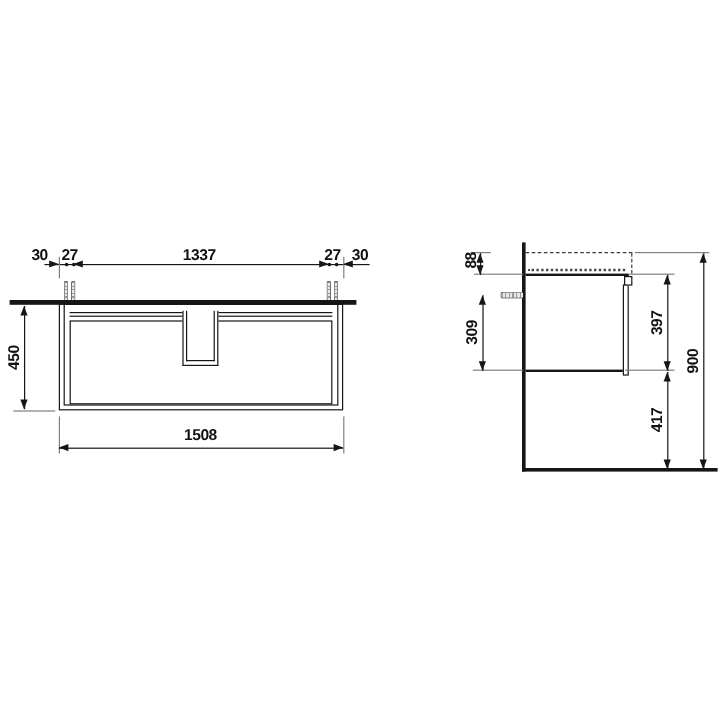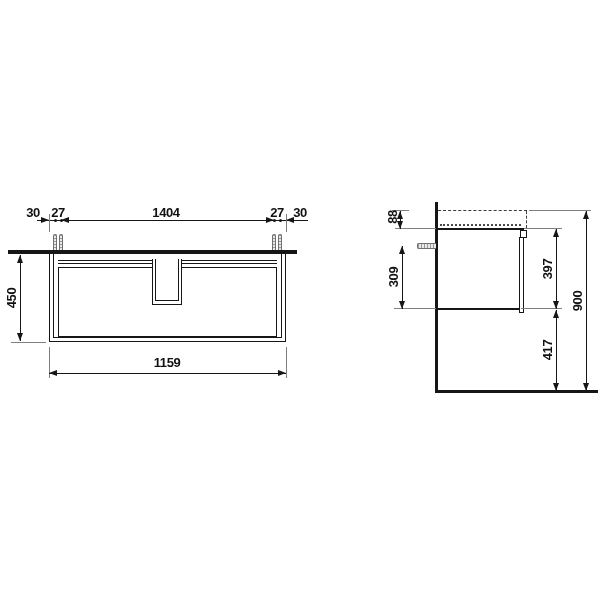--- a/index.html
+++ b/index.html
@@ -56,21 +56,21 @@
     <div class="dot" style="left:53.5px;top:218.5px;"></div>
     <div class="dot" style="left:59.5px;top:218.5px;"></div>
     <div class="ar l" style="left:61px;top:217px;"></div>
     <div class="ar r" style="left:266px;top:217px;"></div>
     <div class="dot" style="left:272.5px;top:218.5px;"></div>
     <div class="dot" style="left:278.5px;top:218.5px;"></div>
     <div class="ar l" style="left:286px;top:217px;"></div>
 
     <div class="lbl" style="left:33px;top:212px;">30</div>
     <div class="lbl" style="left:58px;top:212px;">27</div>
-    <div class="lbl" style="left:166px;top:212px;">1404</div>
+    <div class="lbl" style="left:166px;top:212px;">1337</div>
     <div class="lbl" style="left:277px;top:212px;">27</div>
     <div class="lbl" style="left:300px;top:212px;">30</div>
 
     <div class="boltv" style="left:53px;top:234px;height:16px;"></div>
     <div class="boltv" style="left:59px;top:234px;height:16px;"></div>
     <div class="boltv" style="left:272px;top:234px;height:16px;"></div>
     <div class="boltv" style="left:278px;top:234px;height:16px;"></div>
 
     <div class="bar" style="left:8px;top:250px;width:289px;height:3.5px;"></div>
     <div class="box thick" style="left:49px;top:253px;width:237px;height:89px;"></div>
@@ -85,21 +85,21 @@
     <div class="ar u" style="left:17px;top:255px;"></div>
     <div class="ar d" style="left:17px;top:333px;"></div>
     <div class="hl ext" style="left:11px;top:342px;width:35px;"></div>
     <div class="lbl v" style="left:11px;top:298px;">450</div>
 
     <div class="vl ext" style="left:49px;top:347px;height:31px;"></div>
     <div class="vl ext" style="left:286px;top:347px;height:31px;"></div>
     <div class="hl" style="left:49px;top:373px;width:237px;"></div>
     <div class="ar l" style="left:49px;top:370px;"></div>
     <div class="ar r" style="left:278px;top:370px;"></div>
-    <div class="lbl" style="left:167px;top:362px;">1159</div>
+    <div class="lbl" style="left:167px;top:362px;">1508</div>
   </section>
 
   <section class="g">
 
     <div class="bar" style="left:435px;top:202px;width:3.2px;height:191px;"></div>
     <div class="bar" style="left:435px;top:390px;width:163px;height:3.2px;"></div>
 
     <div class="dashh" style="left:438px;top:210px;width:89px;"></div>
     <div class="dashv" style="left:526px;top:211px;height:17px;"></div>
     <div class="doth" style="left:440px;top:224px;width:81px;"></div>

